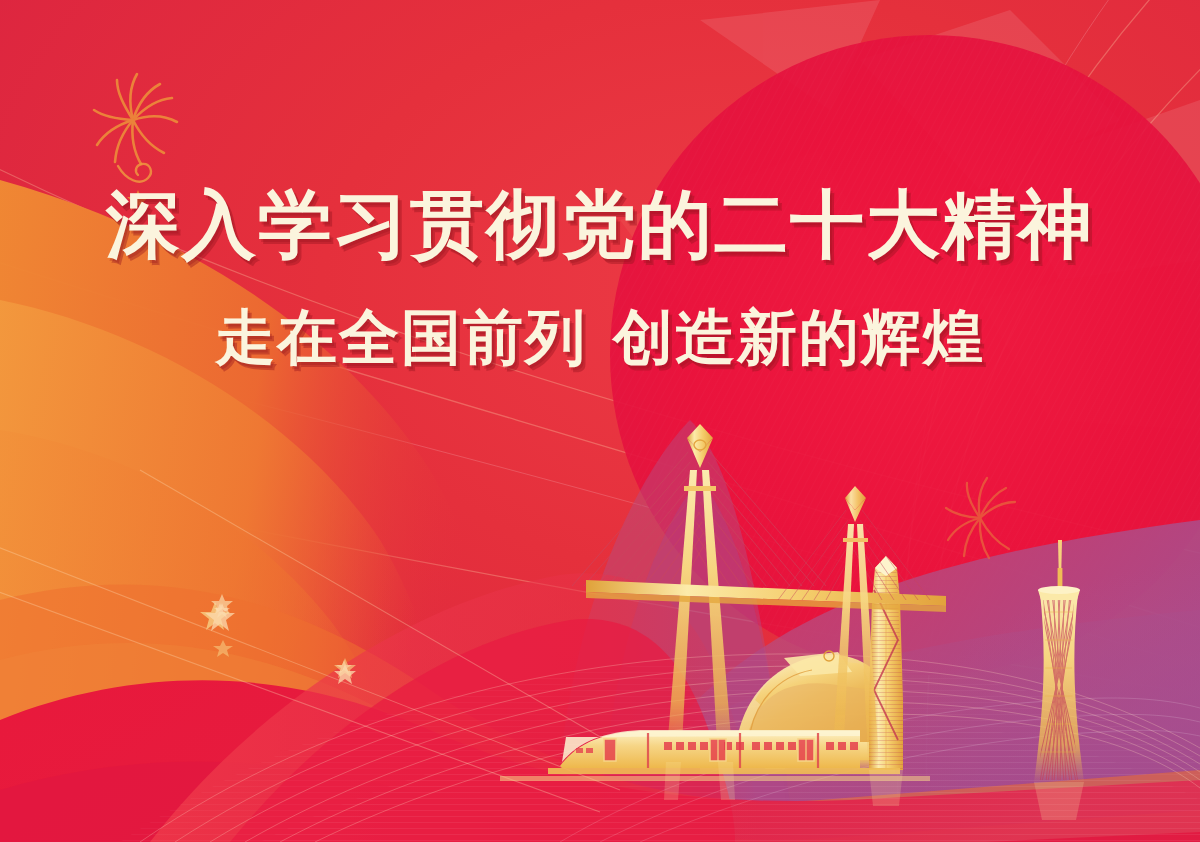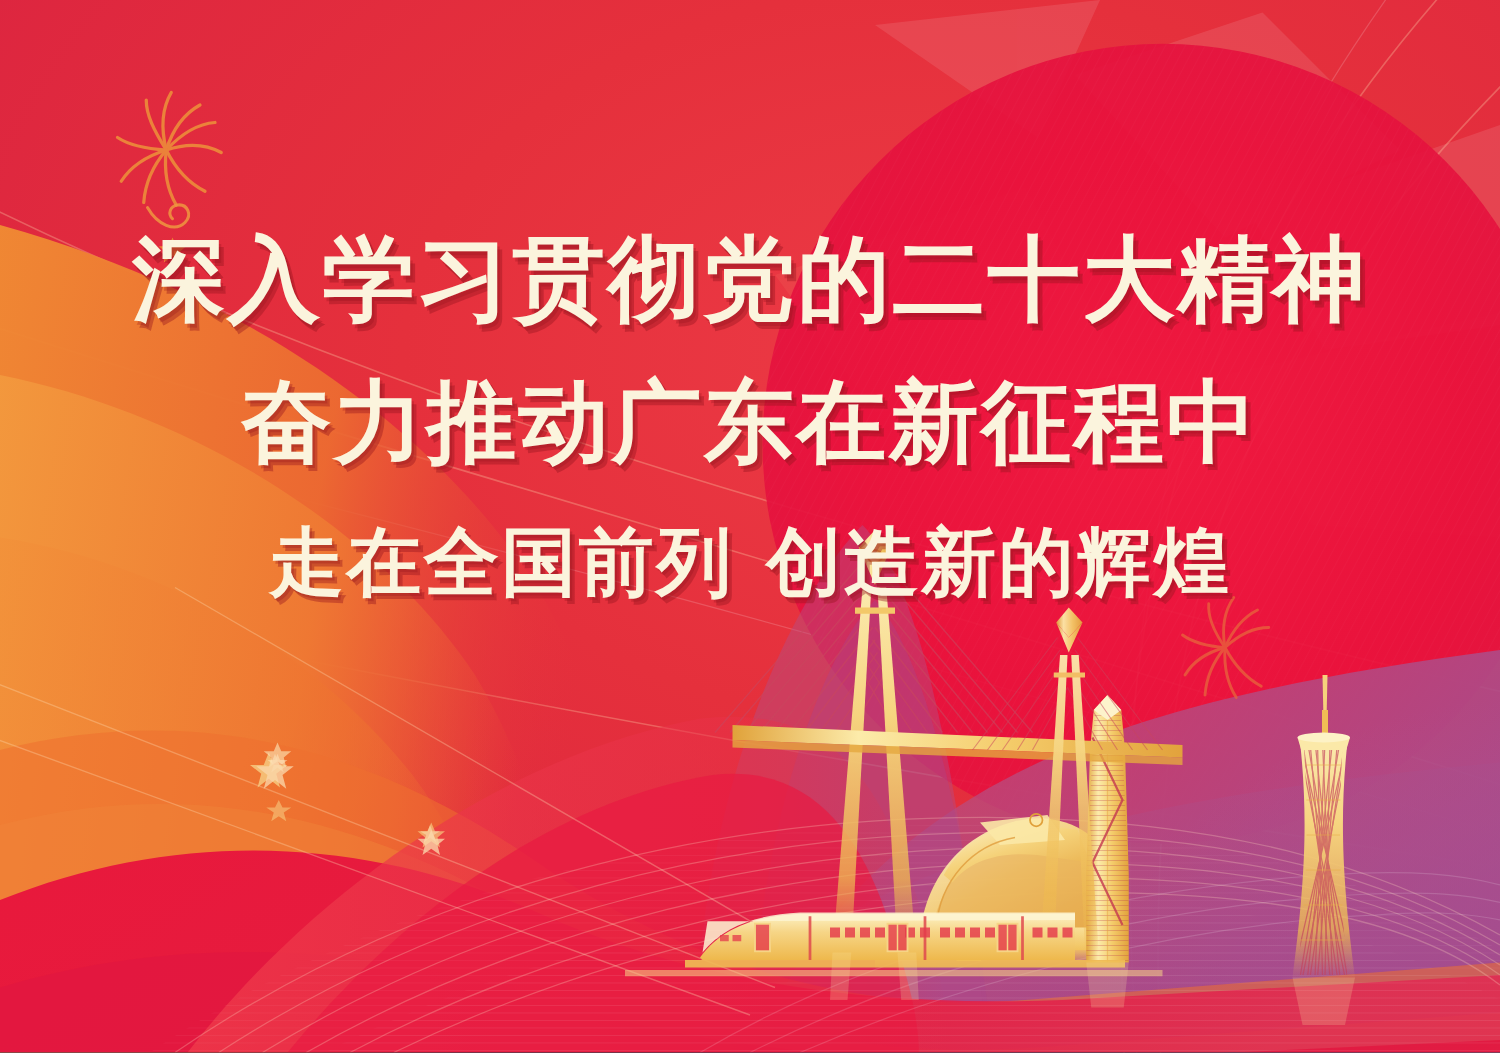--- a/index.html
+++ b/index.html
@@ -2,21 +2,21 @@
 <html><head>
 <meta charset="utf-8">
 <title>Poster</title>
 <style>
   html,body{margin:0;padding:0;background:#222;}
   *{box-sizing:border-box;}
   #poster{
     position:relative;
     width:1200px;height:842px;
     overflow:hidden;
-    background:#0369a1;
+    background:#b91c1c;
     font-family:"DejaVu Sans","Liberation Sans",sans-serif;
   }
   .layer{position:absolute;inset:0;}
   svg.layer{display:block;width:1200px;height:842px;}
 
   
   #headline{
     position:absolute;
     left:0;right:0;top:168px;
     text-align:center;
@@ -473,19 +473,18 @@
     </g>
 
     <g fill="#fbd9ad" opacity=".75">
       <polygon points="220,603 224,613 235,613 226,620 229,631 220,624 211,631 214,620 205,613 216,613"></polygon>
       <polygon points="345,664 348,671 356,671 350,676 352,684 345,679 338,684 340,676 334,671 342,671"></polygon>
     </g>
   </svg>
 
   <div id="headline">
     <span class="hl-line" id="hl1">深入学习贯彻党的二十大精神</span>
-    <span class="hl-line" id="hl2">奋力推动广东在新征程中</span>
     <span class="hl-line" id="hl3">
       <span>走在全国前列</span><span class="gap"></span><span>创造新的辉煌</span>
     </span>
   </div>
 
 </div>
 
 </body></html>

